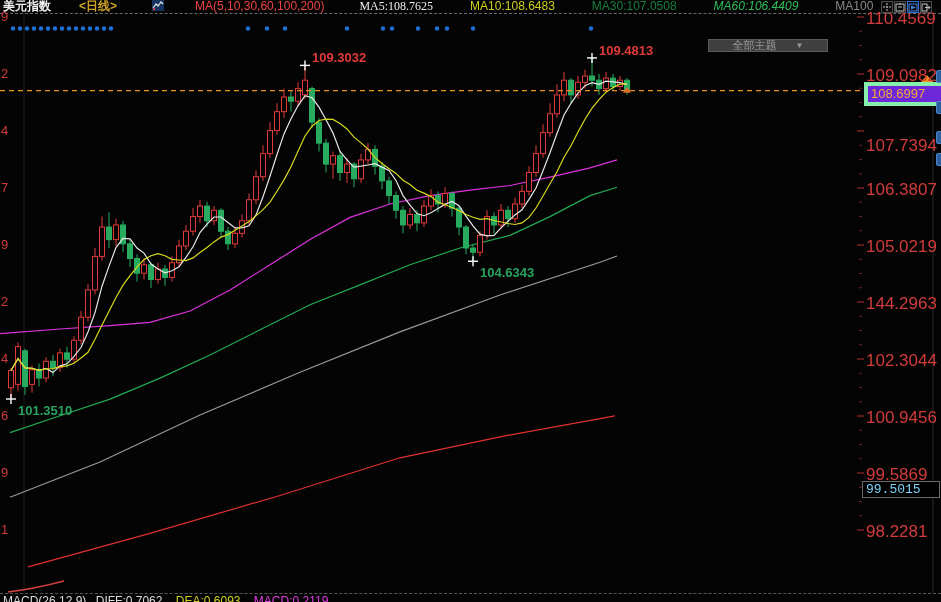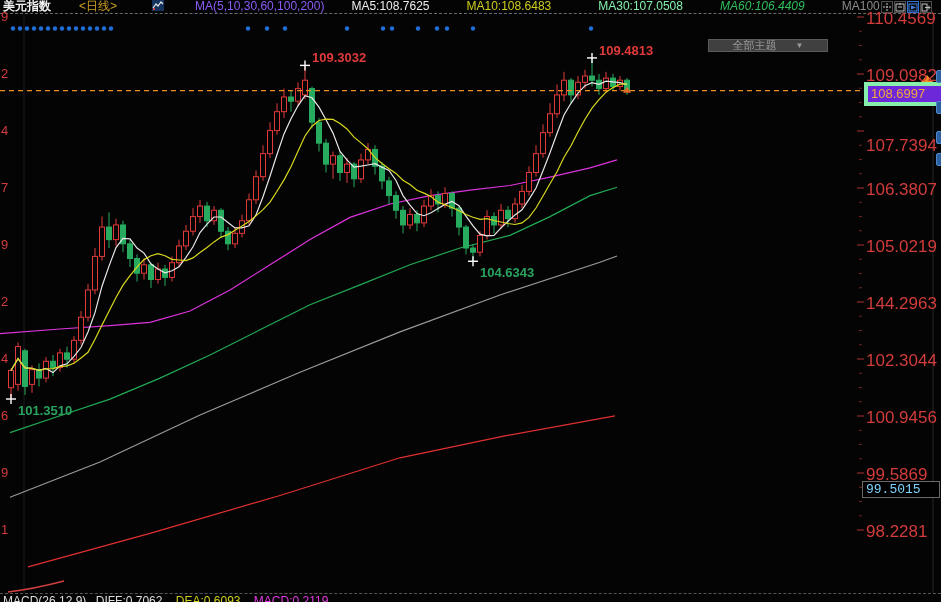--- a/index.html
+++ b/index.html
@@ -9,26 +9,26 @@
     font-family:"Liberation Sans","DejaVu Sans",sans-serif;
   }
   #chart-svg{position:absolute;left:0;top:0;z-index:0;}
   .sep{position:absolute;left:0;right:0;height:0;z-index:1;}
   #header-sep{top:13px;border-top:1px dashed #6a6a6a;}
   #footer-sep{top:593px;border-top:1px dashed #555;}
   
   #header{position:absolute;left:0;top:0;right:0;height:13px;z-index:3;
     display:flex;align-items:center;font-size:12px;line-height:13px;white-space:nowrap;gap:27px;}
   #header .sym{color:#f2f2f2;font-weight:bold;margin-left:3px;}
-  #header .period{color:#cfa227;margin-left:1px;}
+  #header .period{color:#cfa227;margin-left:1px;font-weight:bold;}
   #header .mini-icon{margin:0 4px 0 8px;display:inline-block;}
-  #header .maset{color:#8b5cf6;}
-  #header .ma5{color:#eeeeee;}
+  #header .maset{color:#ef4444;}
+  #header .ma5{color:#eeeeee;margin-left:8px;font-family:Liberation Serif, serif;}
   #header .ma10{color:#cfcf1f;margin-left:10px;}
-  #header .ma30{color:#86efac;margin-left:20px;}
+  #header .ma30{color:#15803d;margin-left:10px;}
   #header .ma60{color:#2fbf5a;margin-left:10px;font-style:italic;}
   #header .ma100{color:#8a8a8a;margin-left:10px;}
   #theme-dd{position:absolute;left:708px;top:1px;width:118px;height:11px;z-index:3;
     border:1px solid #5a5a5a;color:#9a9a9a;font-size:11px;line-height:11px;
     display:flex;align-items:center;justify-content:center;gap:19px;cursor:pointer;background:#404040;margin-top:38px;}
   #theme-dd .arr{font-size:8px;color:#9a9a9a;}
   .tool{position:absolute;top:1px;width:12px;height:12px;z-index:3;border:1px solid #4c4c4c;
     background:#0a0a0a;box-sizing:border-box;cursor:pointer;}
   .tool.active{border-color:#2f6fd0;}
   .tool svg{display:block;}

